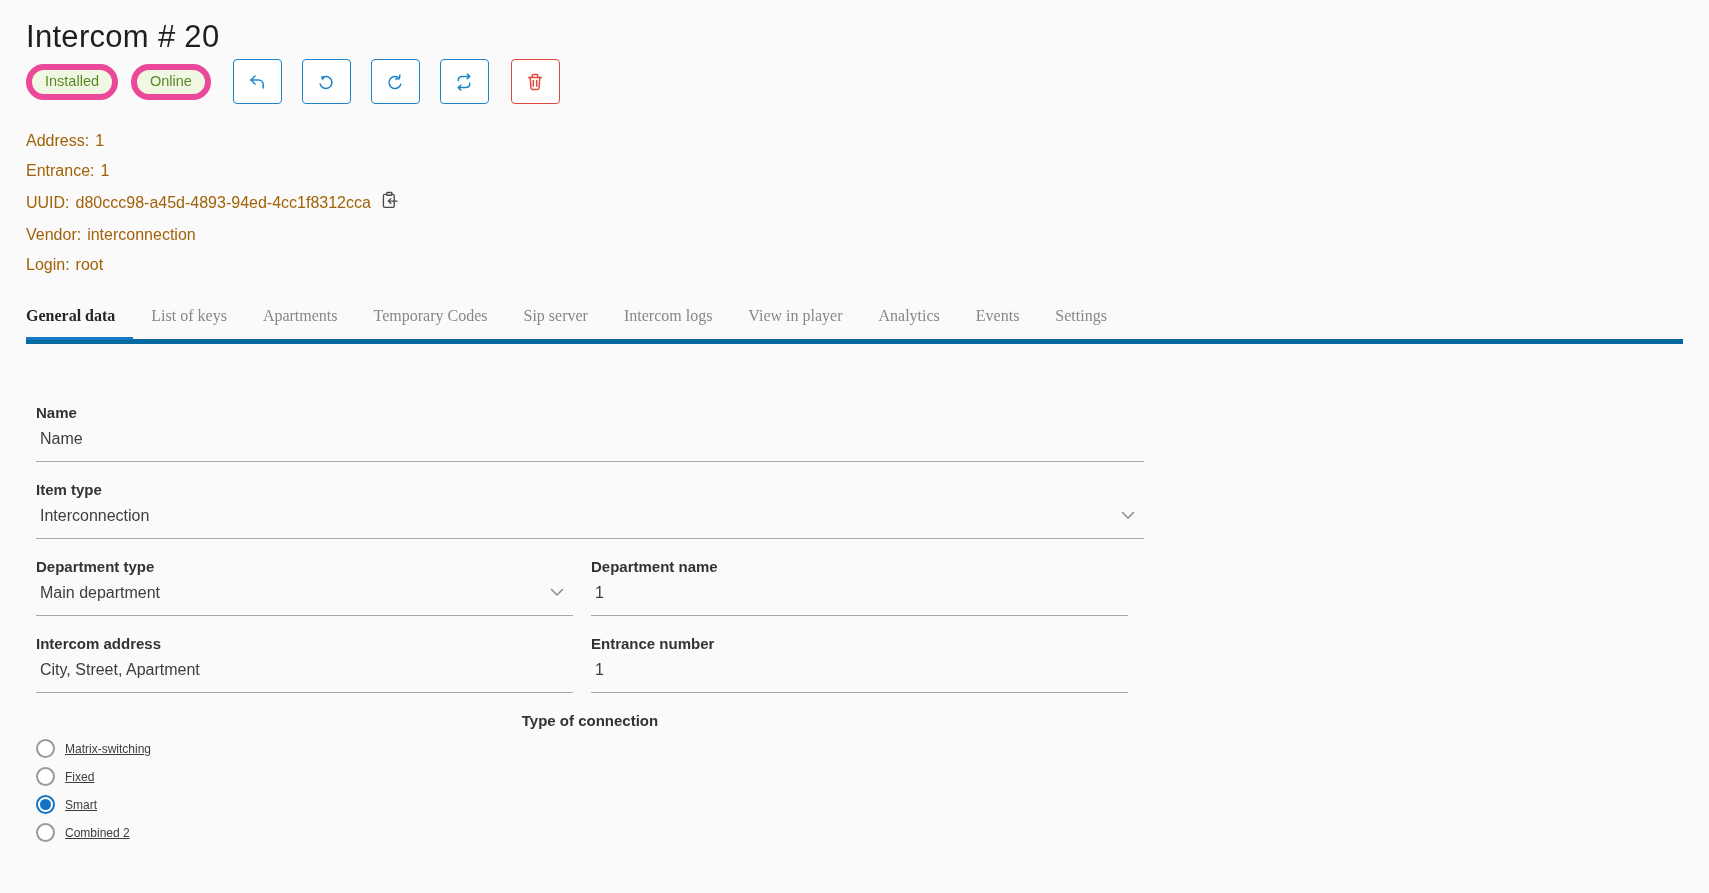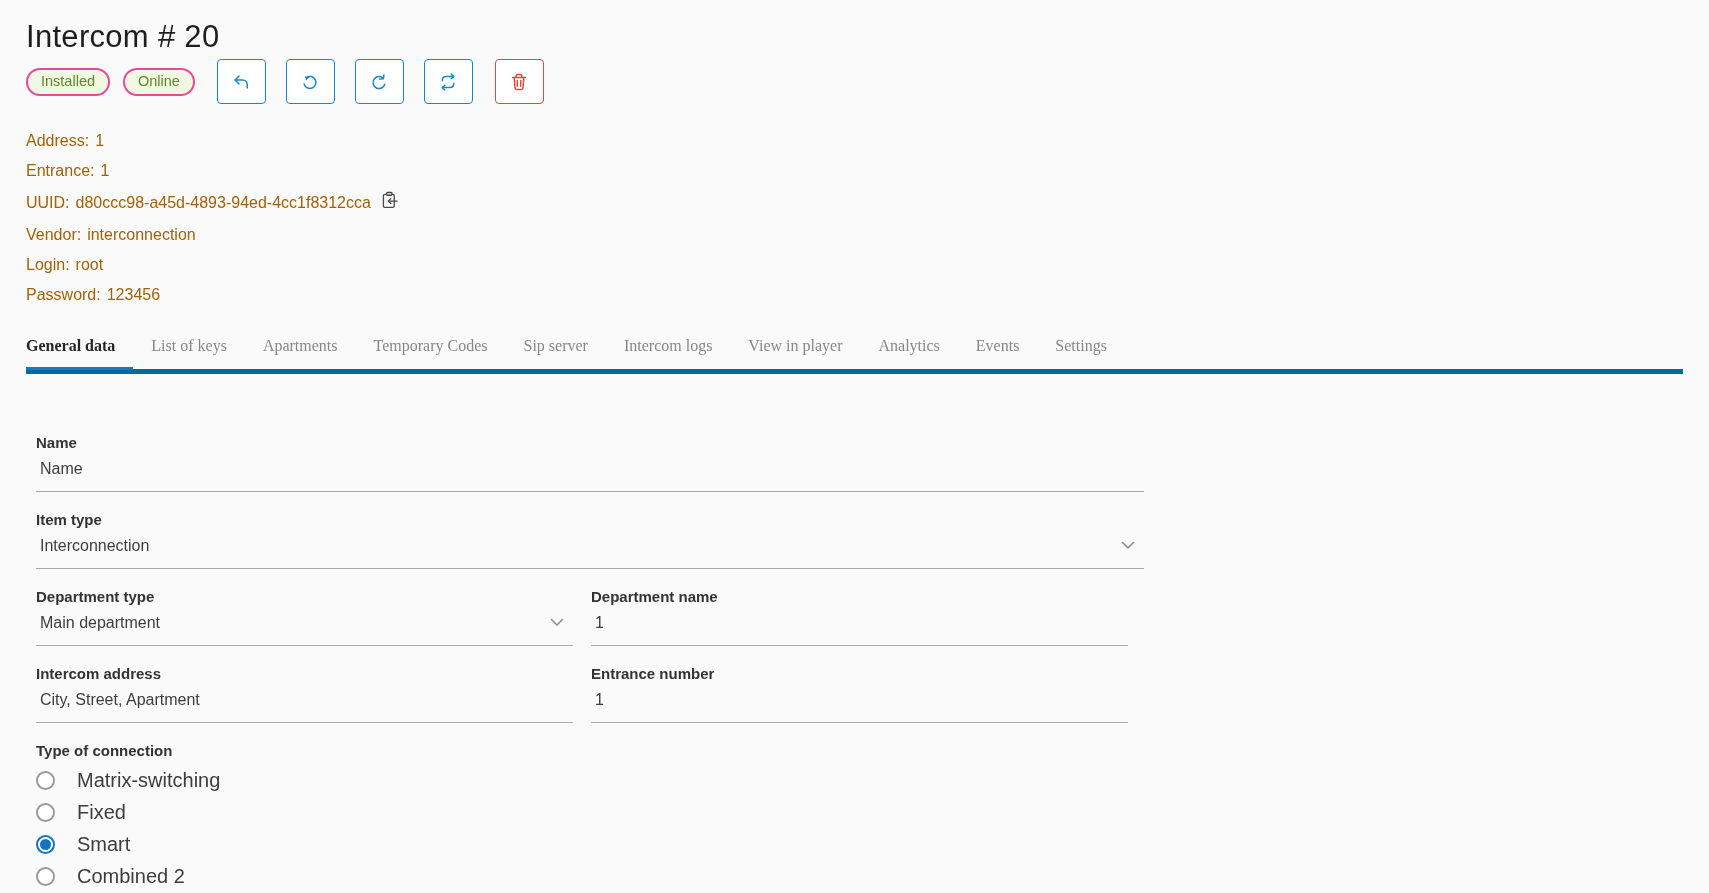--- a/index.html
+++ b/index.html
@@ -12,21 +12,21 @@
   }
   .page { padding: 16px 26px 0 26px; }
 
   
   .header-row { display: flex; justify-content: space-between; align-items: flex-start; flex-direction: column; }
   .page-title { font-size: 31px; font-weight: 400; color: #1e1e1e; letter-spacing: .3px; padding-top: 3px; }
   .header-controls { display: flex; align-items: center; gap: 20px; margin-top: 4px; }
   .badges { display: flex; align-items: center; gap: 13px; margin-right: 2px; }
   .badge {
     font-size: 14.5px; color: #5c8727; background: #f0f8e3;
-    border: 2px solid #ec4899; border-radius: 999px;
+    border: 6px solid #ec4899; border-radius: 999px;
     padding: 3px 13px 4px; line-height: 17px; white-space: nowrap;
   }
   .icon-btn {
     width: 49px; height: 45px; background: #fff;
     border: 1px solid #1a86c8; border-radius: 4px; color: #1a86c8;
     display: flex; align-items: center; justify-content: center; cursor: pointer;
   }
   .icon-btn.danger { border-color: #e0493c; color: #e0493c; margin-left: 2px; }
   .icon-btn svg { display: block; }
 
@@ -57,22 +57,22 @@
   .line-input {
     width: 100%; border: none; border-bottom: 1px solid #a9a9a9; background: transparent;
     font-family: "Liberation Sans", sans-serif; font-size: 16px; color: #3d3d3d;
     padding: 0 4px 13px 4px; outline: none; border-radius: 0;
   }
   .select .line-input { padding-right: 30px; }
   .chevron { position: absolute; right: 9px; bottom: 15px; color: #8f8f8f; pointer-events: none; }
   .two-col { display: grid; grid-template-columns: 537px 537px; column-gap: 18px; }
 
   
-  .radio-group-label { font-size: 15px; font-weight: bold; color: #333; margin-bottom: 10px; }
-  .radio-option { display: flex; align-items: center; gap: 22px; margin-bottom: 9px; font-size: 20px; color: #3d3d3d; cursor: pointer; }
+  .radio-group-label { font-size: 15px; font-weight: bold; color: #333; margin-bottom: 10px; text-align: center; }
+  .radio-option { display: flex; align-items: center; gap: 10px; margin-bottom: 9px; font-size: 12px; color: #3d3d3d; cursor: pointer; text-decoration: underline; }
   .radio {
     width: 19px; height: 19px; border-radius: 50%;
     border: 2px solid #9a9a9a; background: #fff;
     display: flex; align-items: center; justify-content: center; flex: none;
   }
   .radio.selected { border-color: #1273c4; }
   .radio.selected::after { content: ""; width: 11px; height: 11px; border-radius: 50%; background: #1273c4; }
 </style>
 </head>
 <body>
@@ -162,24 +162,20 @@
         </span>
       </span>
     </div>
     <div class="info-row">
       <span class="lbl">Vendor:</span>
       <span>interconnection</span>
     </div>
     <div class="info-row">
       <span class="lbl">Login:</span>
       <span>root</span>
-    </div>
-    <div class="info-row">
-      <span class="lbl">Password:</span>
-      <span>123456</span>
     </div>
   </div>
 
   <div class="tabs">
     <div class="tab active">General data</div>
     <div class="tab">List of keys</div>
     <div class="tab">Apartments</div>
     <div class="tab">Temporary Codes</div>
     <div class="tab">Sip server</div>
     <div class="tab">Intercom logs</div>

